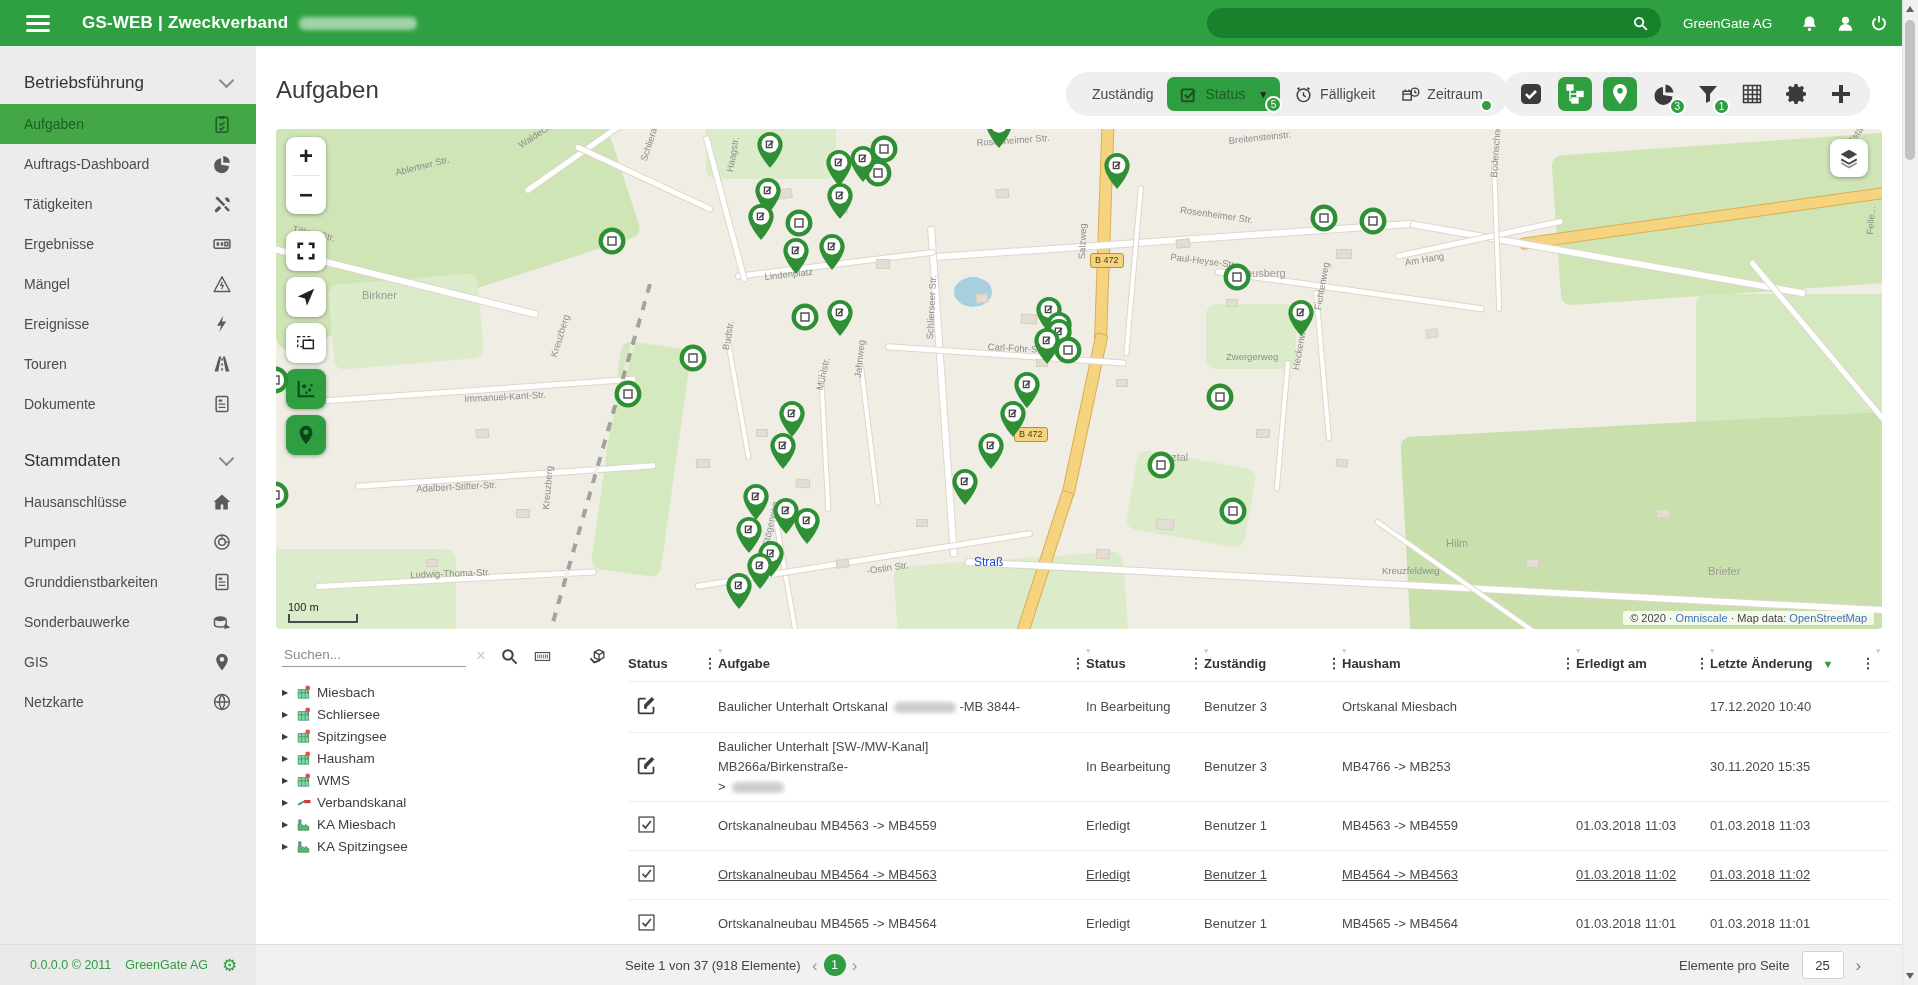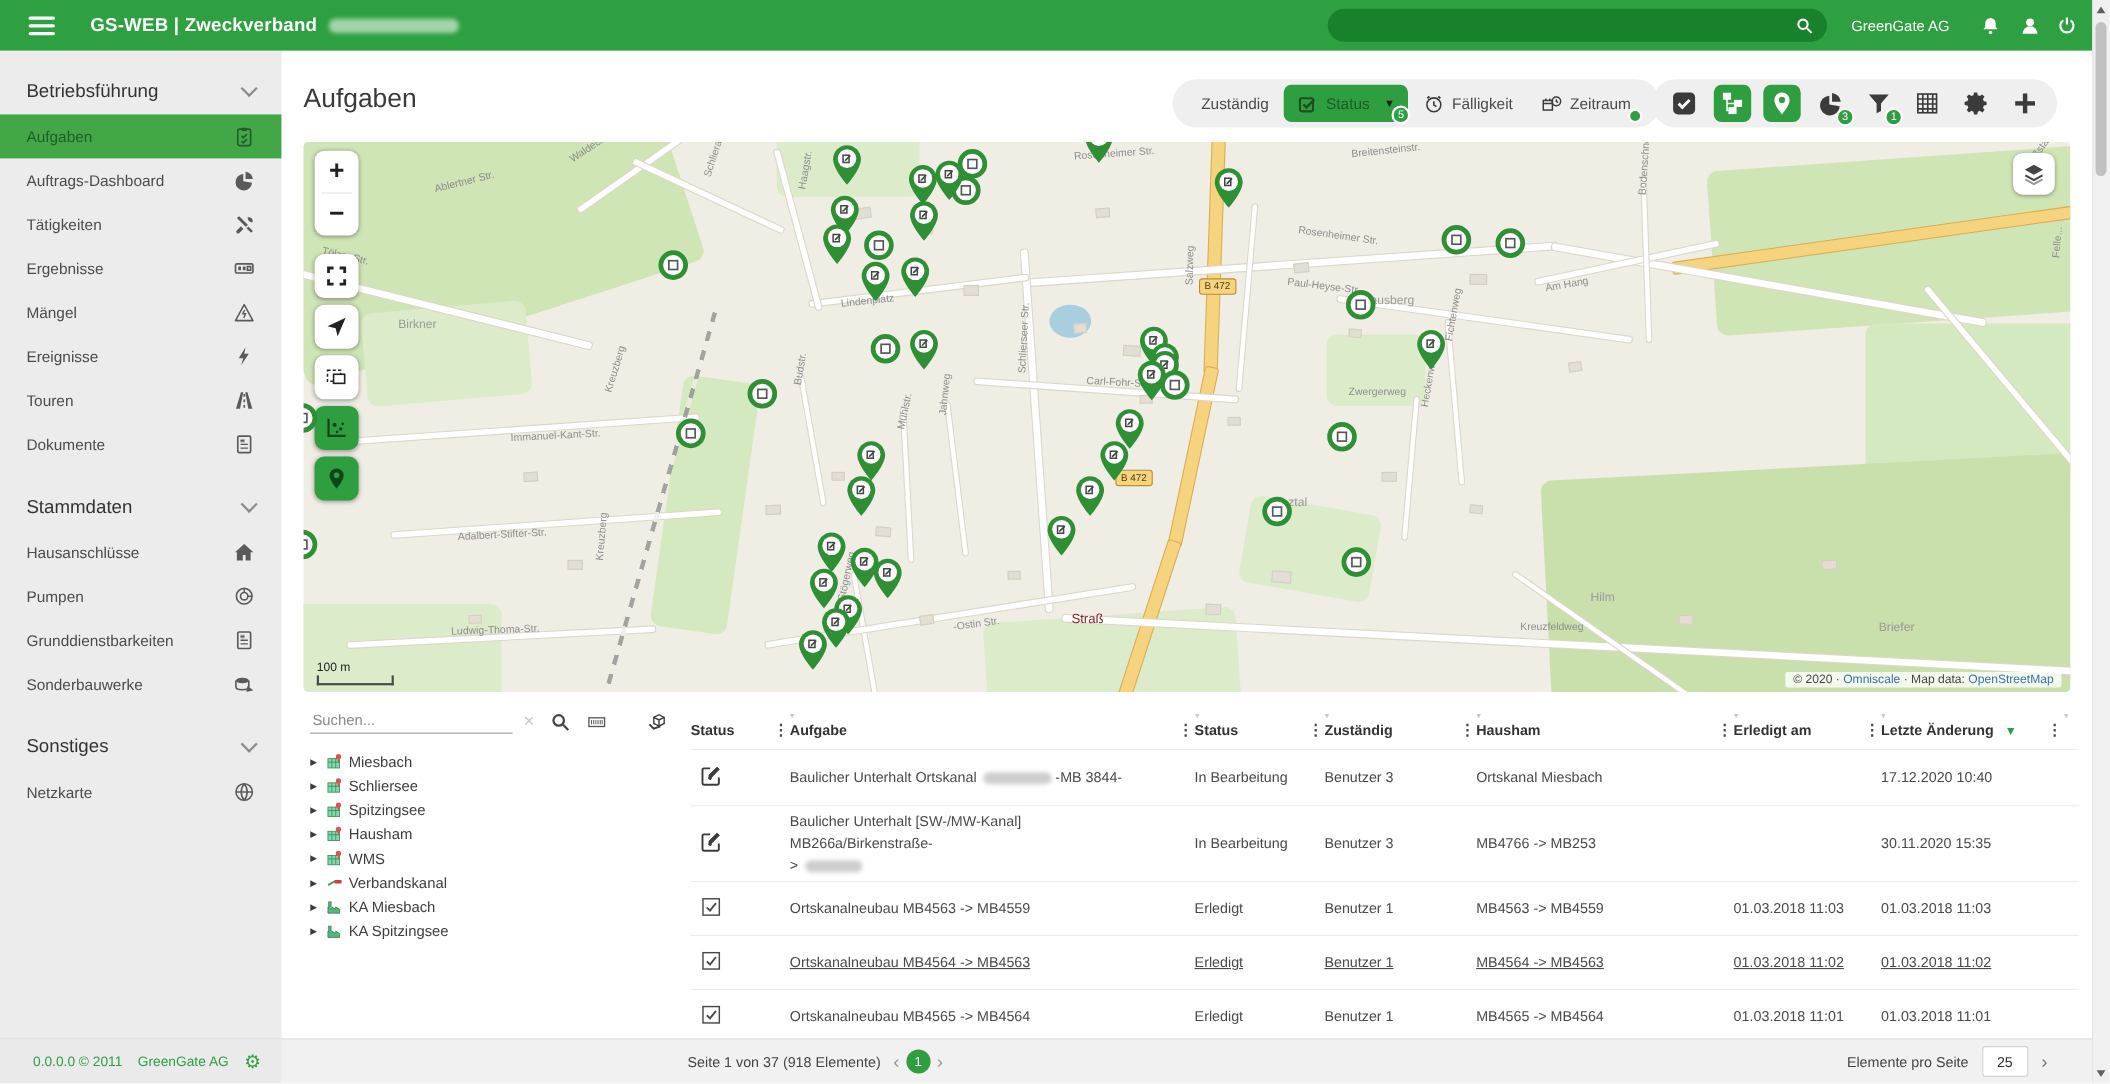--- a/index.html
+++ b/index.html
@@ -280,23 +280,27 @@
     <div class="side-item">
       <span>Sonderbauwerke</span>
       <span class="icon">
         <svg viewBox="0 0 24 24" fill="currentColor">
           <ellipse cx="10" cy="8" rx="7" ry="3"></ellipse>
           <path d="M3 8v7c0 1.7 3.1 3 7 3s7-1.3 7-3V8" fill="none" stroke="currentColor" stroke-width="1.8"></path>
           <path d="M15.5 14l6.5 4.5-7.5 2z"></path>
         </svg>
       </span>
     </div>
-    <div class="side-section">
-      <span>Sonstiges</span>
-      <i class="chev"></i>
+    <div class="side-item">
+      <span>GIS</span>
+      <span class="icon">
+        <svg viewBox="0 0 24 24" fill="currentColor">
+          <path d="M12 2a7 7 0 0 0-7 7c0 5 7 13 7 13s7-8 7-13a7 7 0 0 0-7-7zm0 9.6A2.6 2.6 0 1 1 12 6a2.6 2.6 0 0 1 0 5.6z"></path>
+        </svg>
+      </span>
     </div>
     <div class="side-item">
       <span>Netzkarte</span>
       <span class="icon">
         <svg viewBox="0 0 24 24" fill="none" stroke="currentColor" stroke-width="1.7">
           <circle cx="12" cy="12" r="9"></circle>
           <path d="M3 12h18M12 3a14 14 0 0 1 0 18M12 3a14 14 0 0 0 0 18"></path>
         </svg>
       </span>
     </div>
@@ -528,21 +532,21 @@
     <div class="mlabel" style="left: 576px; top: 248px; transform: rotate(-84deg);">Jahnweg</div>
     <div class="mlabel" style="left: 538px; top: 260px; transform: rotate(-78deg);">Mühlstr.</div>
     <div class="mlabel" style="left: 188px; top: 264px; transform: rotate(-3deg);">Immanuel-Kant-Str.</div>
     <div class="mlabel" style="left: 272px; top: 226px; transform: rotate(-73deg);">Kreuzberg</div>
     <div class="mlabel" style="left: 444px; top: 220px; transform: rotate(-80deg);">Budstr.</div>
     <div class="mlabel" style="left: 140px; top: 354px; transform: rotate(-3deg);">Adalbert-Stifter-Str.</div>
     <div class="mlabel" style="left: 264px; top: 380px; transform: rotate(-85deg);">Kreuzberg</div>
     <div class="mlabel" style="left: 134px; top: 440px; transform: rotate(-2deg);">Ludwig-Thoma-Str.</div>
     <div class="mlabel" style="left: 484px; top: 416px; transform: rotate(-78deg);">Stögerweg</div>
     <div class="mlabel" style="left: 590px; top: 436px; transform: rotate(-8deg);">-Ostin Str.</div>
-    <div class="mlabel" style="left: 698px; top: 426px; transform: rotate(0deg); font-size: 12px; color: #7f1d1d;">Straß</div>
+    <div class="mlabel" style="left: 698px; top: 426px; transform: rotate(0deg); font-size: 12px; color: #1d4ed8;">Straß</div>
     <div class="mlabel" style="left: 1170px; top: 408px; transform: rotate(0deg); font-size: 11px; color: rgb(154, 154, 154);">Hilm</div>
     <div class="mlabel" style="left: 1106px; top: 436px; transform: rotate(0deg);">Kreuzfeldweg</div>
     <div class="mlabel" style="left: 1432px; top: 436px; transform: rotate(0deg); font-size: 11px; color: rgb(154, 154, 154);">Briefer</div>
     <div class="mlabel" style="left: 886px; top: 322px; transform: rotate(0deg); font-size: 11px; color: rgb(154, 154, 154);">...ztal</div>
     <div class="badge-road" style="left: 814px; top: 124px;">B 472</div>
     <div class="badge-road" style="left: 738px; top: 298px;">B 472</div>
     <div class="marker pin" style="left: 480px; top: 2px; z-index: 9;">
       <svg viewBox="0 0 26 36" width="28" height="38">
         <path d="M13 1C6.4 1 1 6.4 1 13c0 8.5 12 22 12 22s12-13.5 12-22C25 6.4 19.6 1 13 1z" fill="#2f8f35"></path>
         <circle cx="13" cy="12.5" r="8" fill="#fff"></circle>

